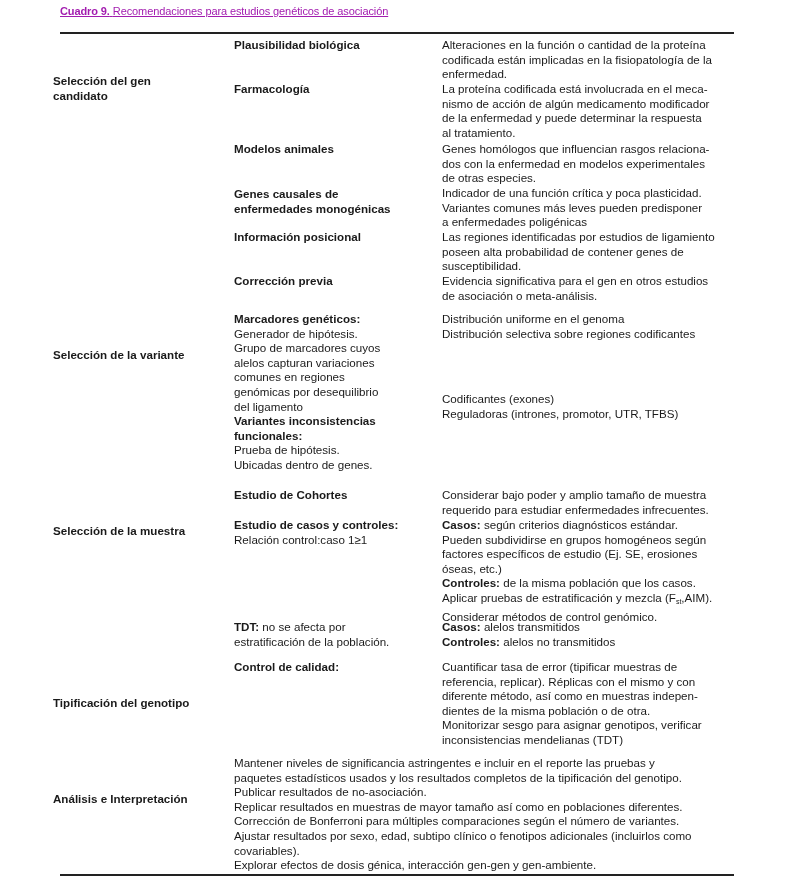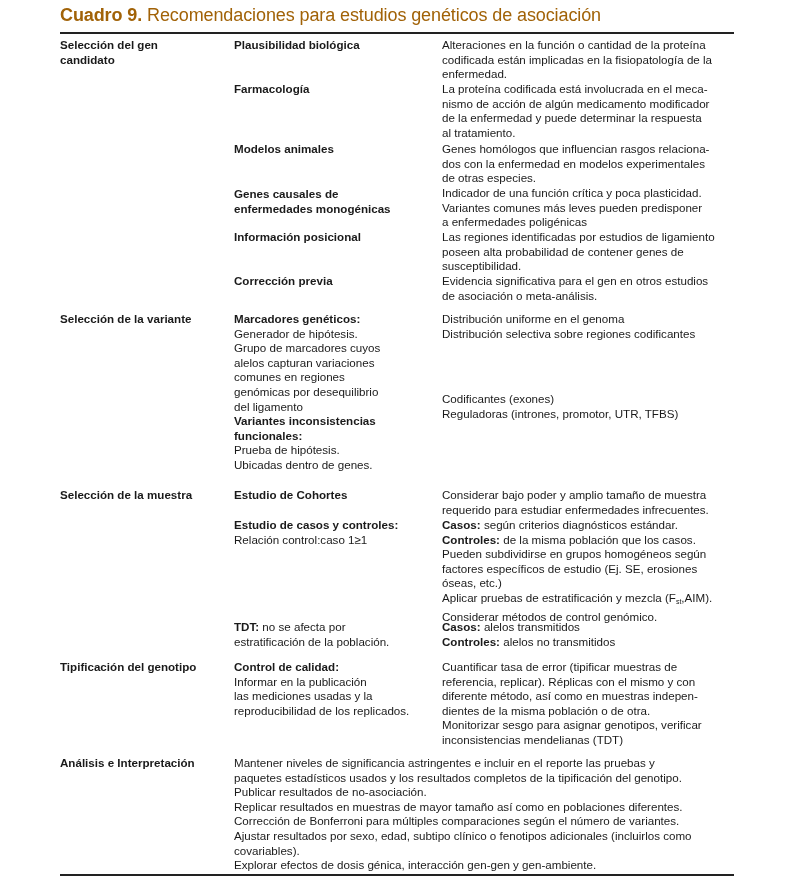--- a/index.html
+++ b/index.html
@@ -1,25 +1,25 @@
 <!DOCTYPE html>
 <html><head>
 <meta charset="utf-8">
 <style>
   html, body { margin: 0; padding: 0; background: #ffffff; }
   body { width: 800px; height: 879px; position: relative; overflow: hidden;
          font-family: "Liberation Sans", sans-serif; color: #1a1a1a; }
-  .caption { position: absolute; left: 60px; top: 5px; font-size: 18px; color: #a16207; letter-spacing: -0.1px; }
+  .caption { position: absolute; left: 60px; top: 5px; font-size: 11px; color: #a21caf; letter-spacing: -0.1px; text-decoration: underline; }
   .caption b { font-weight: bold; }
   .rule { position: absolute; left: 60px; width: 674px; background: #222; }
   .rule.top { top: 32px; height: 2px; }
   .rule.bottom { top: 874px; height: 2px; }
   .blk { position: absolute; font-size: 11.6px; line-height: 14.6px; white-space: pre-line; }
   .b { font-weight: bold; }
-  .col1 { left: 60px; width: 165px; }
+  .col1 { left: 53px; width: 165px; margin-top: 36px; }
   .col2 { left: 234px; width: 205px; }
   .col3 { left: 442px; width: 300px; }
   .wide { left: 234px; width: 520px; }
   sub { font-size: 7px; vertical-align: -2px; }
 </style>
 </head>
 <body>
 
 <div class="caption"><b>Cuadro 9.</b> <span>Recomendaciones para estudios genéticos de asociación</span></div>
 <div class="rule top"></div>
@@ -75,32 +75,30 @@
 <div class="blk col3" style="top:392px">Codificantes (exones)
 Reguladoras (intrones, promotor, UTR, TFBS)</div>
 
 <div class="blk b col1" style="top:488px">Selección de la muestra</div>
 
 <div class="blk b col2" style="top:488px">Estudio de Cohortes</div>
 <div class="blk col3" style="top:488px">Considerar bajo poder y amplio tamaño de muestra
 requerido para estudiar enfermedades infrecuentes.</div>
 
 <div class="blk col2" style="top:518px"><div class="b">Estudio de casos y controles:</div><div>Relación control:caso 1≥1</div></div>
-<div class="blk col3" style="top:518px"><div><span class="b">Casos:</span><span> según criterios diagnósticos estándar.</span></div><div><span class="b">Controles:</span><span> de la misma población que los casos.</span></div><div>Pueden subdividirse en grupos homogéneos según
+<div class="blk col3" style="top:518px"><div><span class="b">Casos:</span><span> según criterios diagnósticos estándar.</span></div><div>Pueden subdividirse en grupos homogéneos según
 factores específicos de estudio (Ej. SE, erosiones
-óseas, etc.)</div><div><span>Aplicar pruebas de estratificación y mezcla (F</span><sub>st</sub><span>,AIM).</span></div><div>Considerar métodos de control genómico.</div></div>
+óseas, etc.)</div><div><span class="b">Controles:</span><span> de la misma población que los casos.</span></div><div><span>Aplicar pruebas de estratificación y mezcla (F</span><sub>st</sub><span>,AIM).</span></div><div>Considerar métodos de control genómico.</div></div>
 
 <div class="blk col2" style="top:620px"><span class="b">TDT:</span><span> no se afecta por
 estratificación de la población.</span></div>
 <div class="blk col3" style="top:620px"><div><span class="b">Casos:</span><span> alelos transmitidos</span></div><div><span class="b">Controles:</span><span> alelos no transmitidos</span></div></div>
 
 <div class="blk b col1" style="top:660px">Tipificación del genotipo</div>
-<div class="blk col2" style="top:660px"><div class="b">Control de calidad:</div><div>Informar en la publicación
-las mediciones usadas y la
-reproducibilidad de los replicados.</div></div>
+<div class="blk col2" style="top:660px"><div class="b">Control de calidad:</div></div>
 <div class="blk col3" style="top:660px">Cuantificar tasa de error (tipificar muestras de
 referencia, replicar). Réplicas con el mismo y con
 diferente método,  así como en muestras indepen-
 dientes de  la misma  población o de otra.
 Monitorizar sesgo para asignar genotipos, verificar
 inconsistencias mendelianas (TDT)</div>
 
 <div class="blk b col1" style="top:756px">Análisis e Interpretación</div>
 <div class="blk wide" style="top:756px">Mantener niveles de significancia astringentes e incluir en el reporte las pruebas y
 paquetes estadísticos usados y los resultados completos de la tipificación del genotipo.

